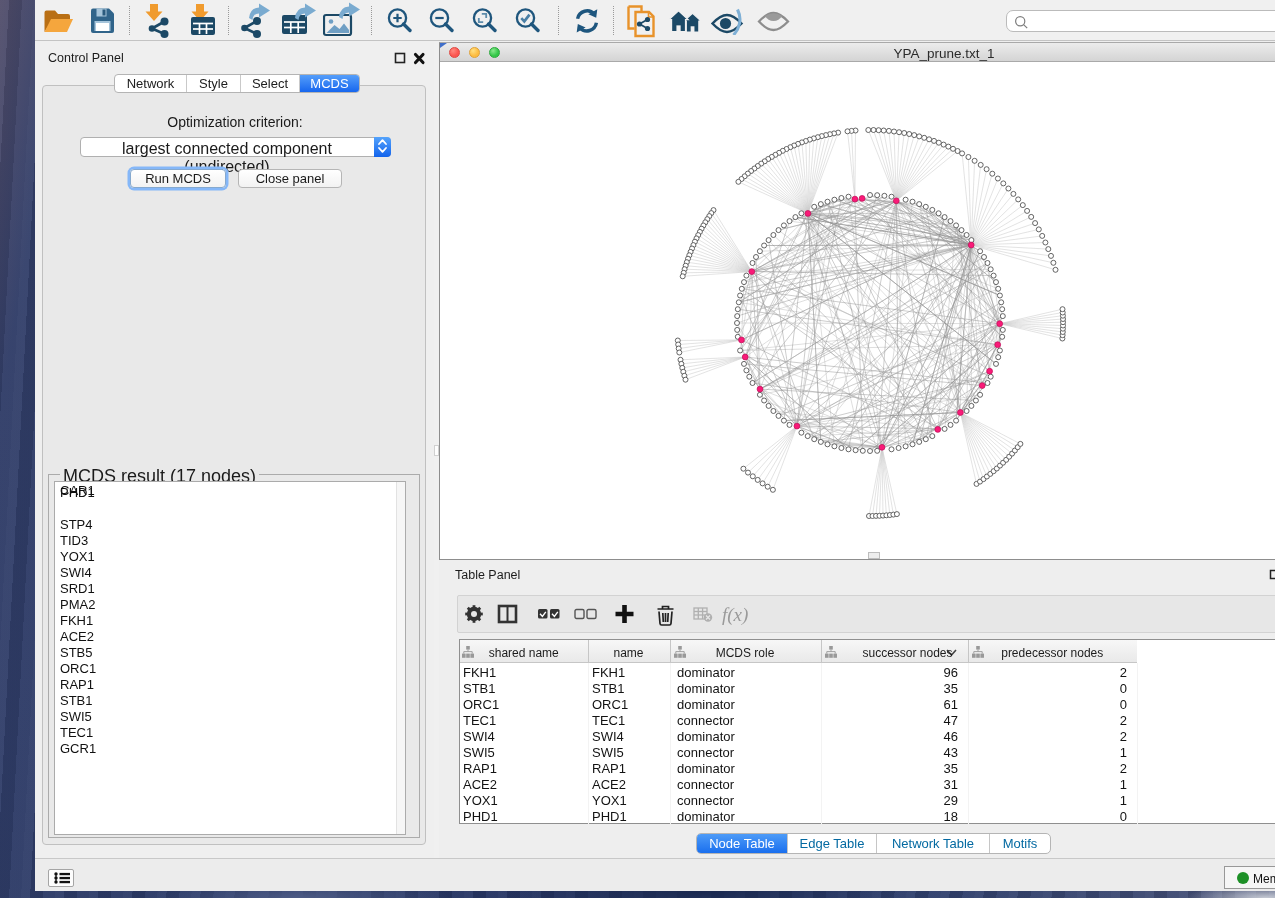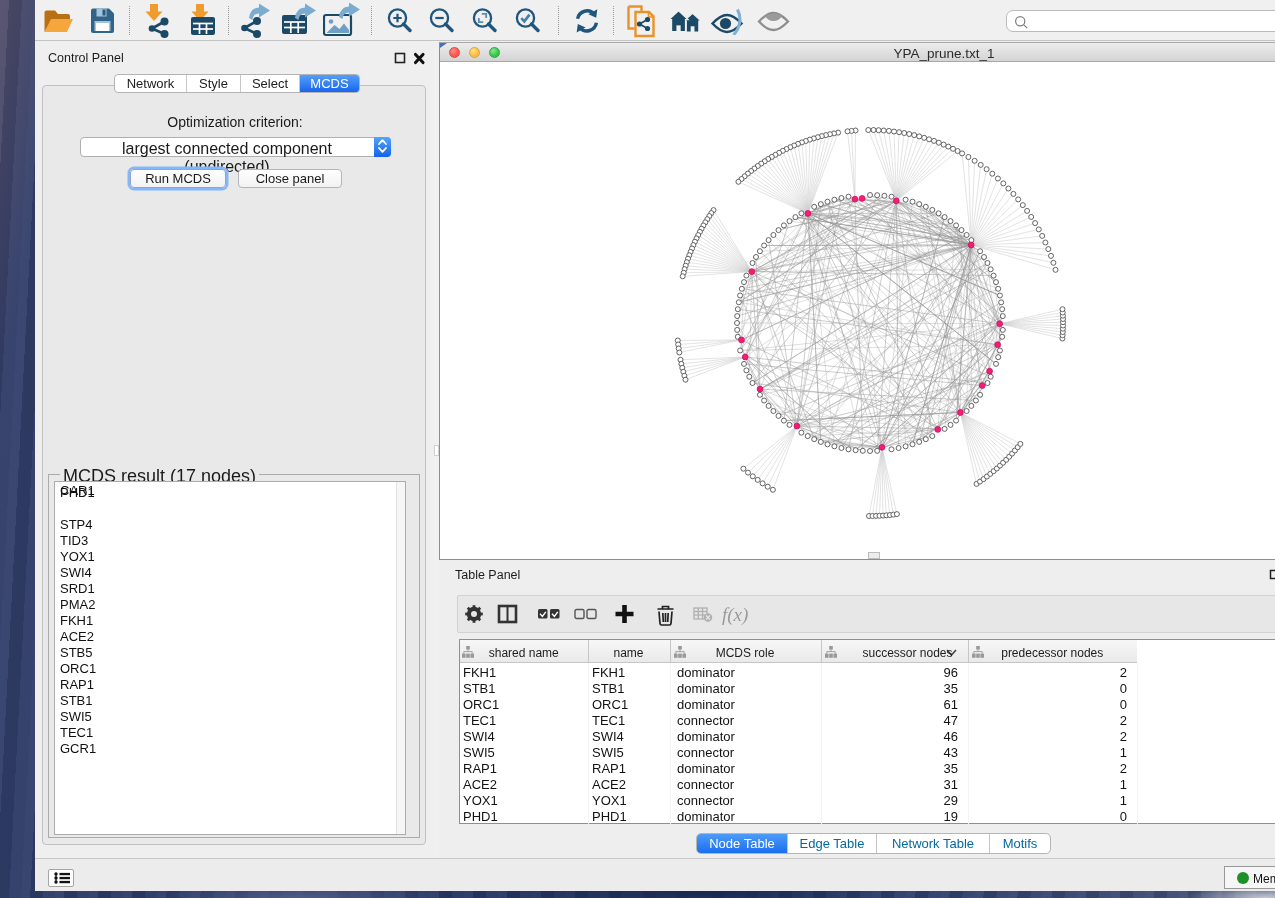--- a/index.html
+++ b/index.html
@@ -1144,21 +1144,21 @@
           <span class="c1">YOX1</span>
           <span class="c2">YOX1</span>
           <span class="c3">connector</span>
           <span class="c4">29</span>
           <span class="c5">1</span>
         </div>
         <div class="row" style="top:168.5px">
           <span class="c1">PHD1</span>
           <span class="c2">PHD1</span>
           <span class="c3">dominator</span>
-          <span class="c4">19</span>
+          <span class="c4">18</span>
           <span class="c5">0</span>
         </div>
       <div id="tsb">
           <div class="thumb"></div>
         </div>
     </div>
     <div id="btabs">
       <div class="btab sel" style="width:91px">Node Table</div>
       <div class="btab" style="width:89px">Edge Table</div>
       <div class="btab" style="width:113px">Network Table</div>

